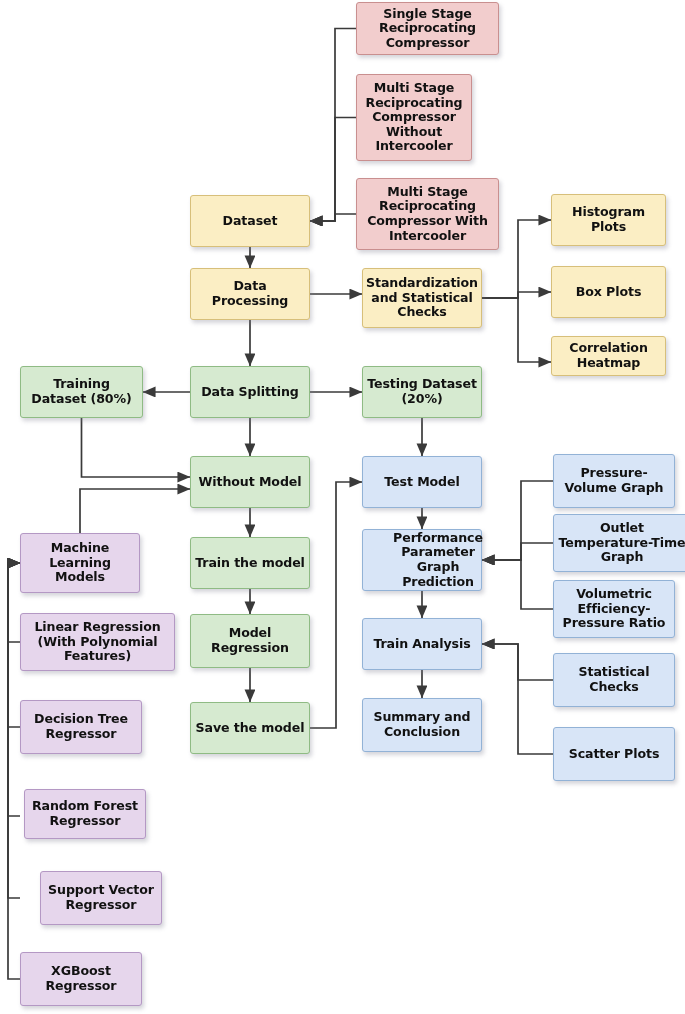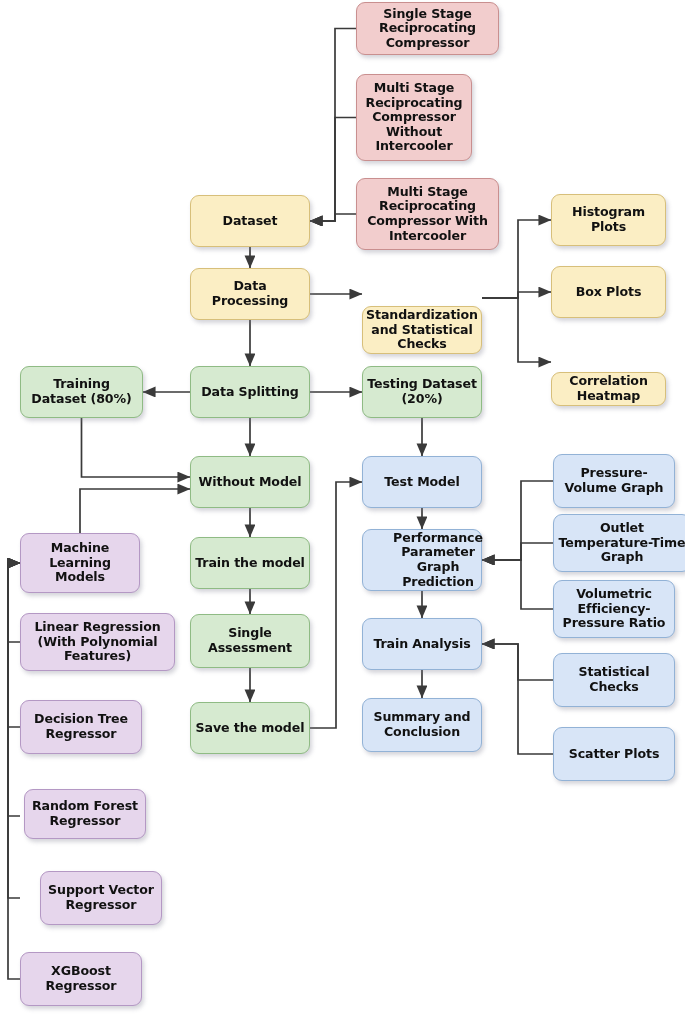--- a/index.html
+++ b/index.html
@@ -1,20 +1,20 @@
 <!DOCTYPE html>
 <html><head>
 <meta charset="utf-8">
 <style>
   html,body{margin:0;padding:0;background:#ffffff;}
   body{width:685px;height:1014px;position:relative;overflow:hidden;
        font-family:"DejaVu Sans","Liberation Sans",sans-serif;}
   #canvas{position:absolute;inset:0;width:685px;height:1014px;}
   svg.links{position:absolute;left:0;top:0;width:685px;height:1014px;pointer-events:none;}
-  .node{position:absolute;box-sizing:border-box;border-radius:9px;
+  .node{position:absolute;box-sizing:border-box;border-radius:3px;
         display:flex;align-items:center;justify-content:center;text-align:center;
         font-weight:bold;font-size:12.6px;line-height:1.16;color:#111111;
         letter-spacing:-0.1px;padding:2px 4px;
         box-shadow:2px 3px 4px rgba(120,120,140,.32);}
   .n-pink{background:#f2cdcd;border:1.3px solid #c98f8f;}
   .n-yellow{background:#fbeec4;border:1.3px solid #d7bf7a;}
   .n-green{background:#d6ead0;border:1.3px solid #8fbb84;}
   .n-blue{background:#d8e5f7;border:1.3px solid #92b2d6;}
   .n-purple{background:#e6d6ec;border:1.3px solid #b498c4;}
 </style>
@@ -62,30 +62,30 @@
         <path d="M553,754 L518,754 L518,644 L482,644" marker-end="url(#ah)" stroke-linejoin="miter"></path>
         <path d="M422,670 L422,698" marker-end="url(#ah)" stroke-linejoin="miter"></path>
       </g>
   </svg>
   <div id="node-layer">
       <div class="node n-pink" style="left: 356px; top: 2px; width: 143px; height: 53px;">Single Stage Reciprocating Compressor</div>
       <div class="node n-pink" style="left: 356px; top: 74px; width: 116px; height: 87px;">Multi Stage Reciprocating Compressor Without Intercooler</div>
       <div class="node n-pink" style="left: 356px; top: 178px; width: 143px; height: 72px;">Multi Stage Reciprocating Compressor With Intercooler</div>
       <div class="node n-yellow" style="left: 190px; top: 195px; width: 120px; height: 52px;">Dataset</div>
       <div class="node n-yellow" style="left: 190px; top: 268px; width: 120px; height: 52px;">Data Processing</div>
-      <div class="node n-yellow" style="left: 362px; top: 268px; width: 120px; height: 48px; margin-top: 38px;">Standardization and Statistical Checks</div>
+      <div class="node n-yellow" style="left: 362px; top: 268px; width: 120px; height: 60px;">Standardization and Statistical Checks</div>
       <div class="node n-yellow" style="left: 551px; top: 194px; width: 115px; height: 52px;">Histogram Plots</div>
       <div class="node n-yellow" style="left: 551px; top: 266px; width: 115px; height: 52px;">Box Plots</div>
-      <div class="node n-yellow" style="left: 551px; top: 336px; width: 115px; height: 34px; margin-top: 36px;">Correlation Heatmap</div>
+      <div class="node n-yellow" style="left: 551px; top: 336px; width: 115px; height: 40px;">Correlation Heatmap</div>
       <div class="node n-green" style="left: 20px; top: 366px; width: 123px; height: 52px;">Training Dataset (80%)</div>
       <div class="node n-green" style="left: 190px; top: 366px; width: 120px; height: 52px;">Data Splitting</div>
       <div class="node n-green" style="left: 362px; top: 366px; width: 120px; height: 52px;">Testing Dataset (20%)</div>
       <div class="node n-green" style="left: 190px; top: 456px; width: 120px; height: 52px;">Without Model</div>
       <div class="node n-green" style="left: 190px; top: 537px; width: 120px; height: 52px;">Train the model</div>
-      <div class="node n-green" style="left: 190px; top: 614px; width: 120px; height: 54px;">Single Assessment</div>
+      <div class="node n-green" style="left: 190px; top: 614px; width: 120px; height: 54px;">Model Regression</div>
       <div class="node n-green" style="left: 190px; top: 702px; width: 120px; height: 52px;">Save the model</div>
       <div class="node n-purple" style="left: 20px; top: 533px; width: 120px; height: 60px;">Machine Learning Models</div>
       <div class="node n-purple" style="left: 20px; top: 613px; width: 155px; height: 58px;">Linear Regression (With Polynomial Features)</div>
       <div class="node n-purple" style="left: 20px; top: 700px; width: 122px; height: 54px;">Decision Tree Regressor</div>
       <div class="node n-purple" style="left: 24px; top: 789px; width: 122px; height: 50px;">Random Forest Regressor</div>
       <div class="node n-purple" style="left: 20px; top: 871px; width: 122px; height: 54px; margin-left: 20px;">Support Vector Regressor</div>
       <div class="node n-purple" style="left: 20px; top: 952px; width: 122px; height: 54px; text-align: center;">XGBoost Regressor</div>
       <div class="node n-blue" style="left: 362px; top: 456px; width: 120px; height: 52px;">Test Model</div>
       <div class="node n-blue" style="left: 362px; top: 529px; width: 120px; height: 62px; padding-left: 36px;">Performance Parameter Graph Prediction</div>
       <div class="node n-blue" style="left: 362px; top: 618px; width: 120px; height: 52px;">Train Analysis</div>

